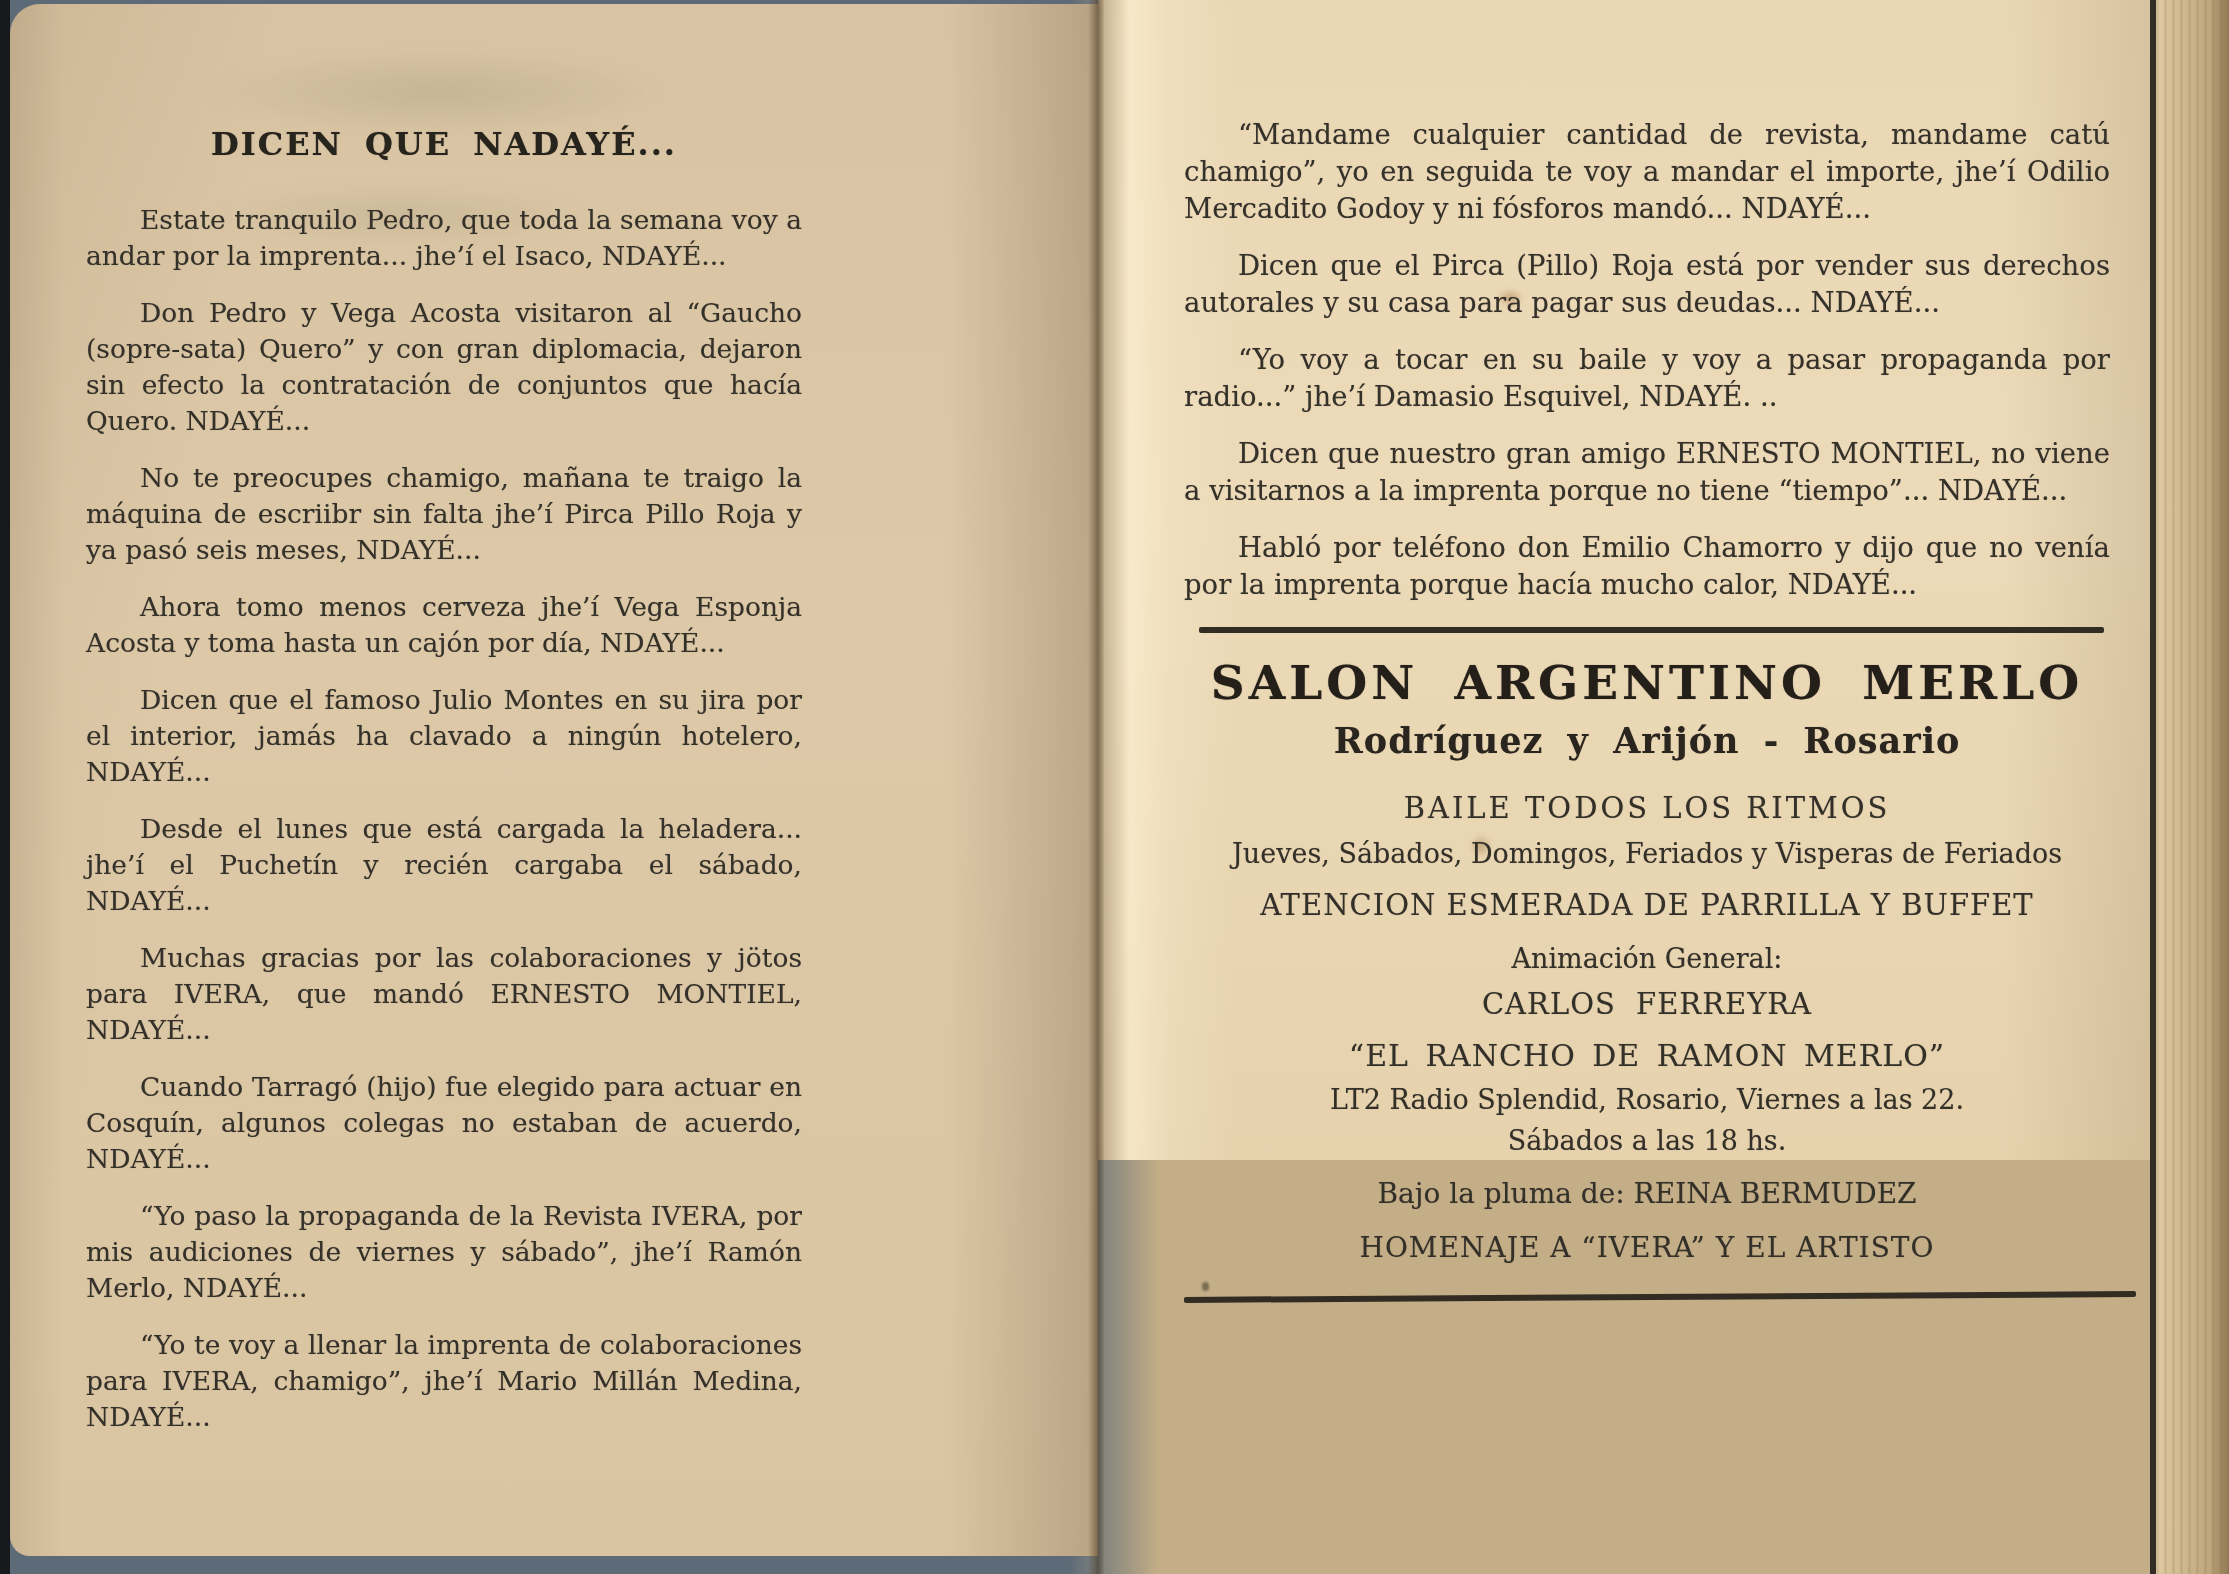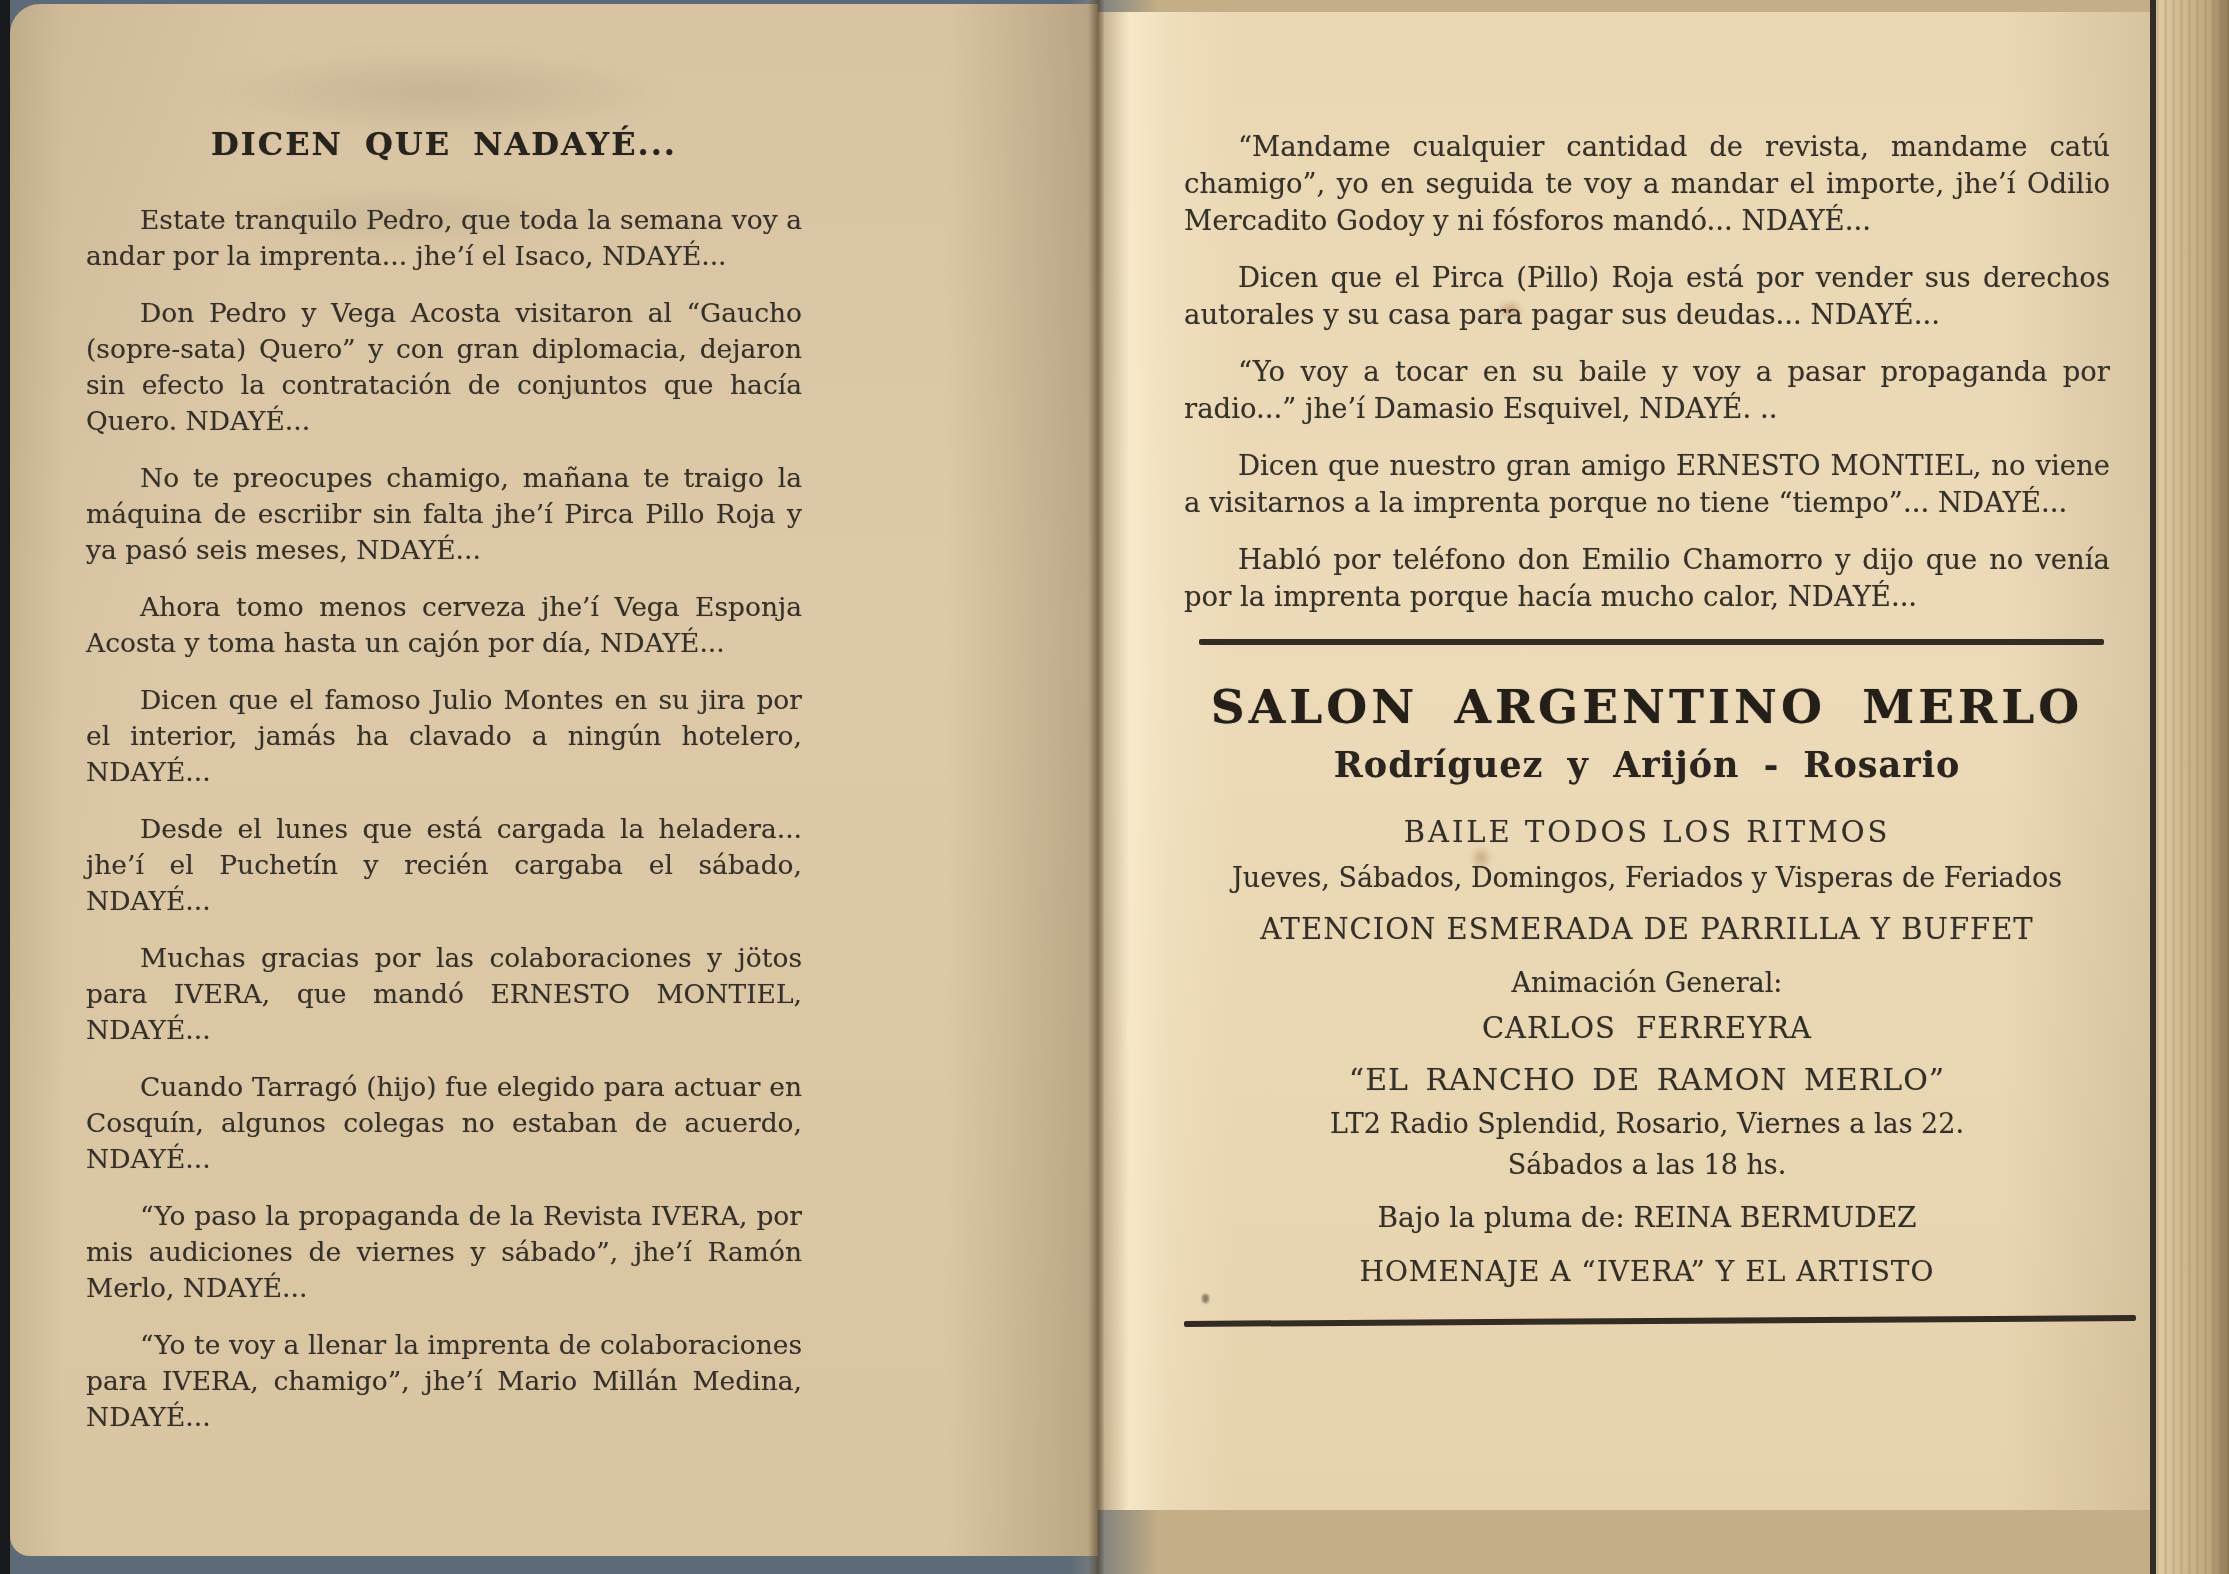--- a/index.html
+++ b/index.html
@@ -17,21 +17,21 @@
   
   .page-left {
     position:absolute; left:10px; top:4px; width:1088px; height:1552px;
     border-radius:30px 0 0 20px;
     background:
       linear-gradient(100deg, rgba(110,85,50,0.10), rgba(0,0,0,0) 20%),
       linear-gradient(to right, rgba(70,50,25,0.10), rgba(0,0,0,0) 5%, rgba(0,0,0,0) 86%, rgba(62,42,18,0.22) 100%),
       linear-gradient(to bottom, #d8c4a2 0%, #ddc9a7 40%, #dac5a2 100%);
   }
   .page-right {
-    position:absolute; left:1098px; top:12px; width:1052px; height:1498px;
+    position:absolute; left:1098px; top:0; width:1052px; height:1160px;
     background:
       linear-gradient(to right, rgba(80,55,25,0.30) 0%, rgba(255,243,214,0.60) 3%, rgba(255,243,214,0.22) 7%, rgba(0,0,0,0) 13%, rgba(0,0,0,0) 86%, rgba(95,70,35,0.14) 100%),
       linear-gradient(to bottom, #ead7b4 0%, #ecdab8 45%, #e6d2ad 100%);
   }
   .crease {
     position:absolute; left:1088px; top:0; width:16px; height:100%; z-index:5;
     background:linear-gradient(to right, rgba(60,40,15,0), rgba(60,40,15,0.35) 45%, rgba(35,20,5,0.42) 62%, rgba(60,40,15,0.08) 100%);
   }
   .edge-divider {
     position:absolute; left:2150px; top:0; width:6px; height:100%;
@@ -73,21 +73,21 @@
     padding-top:116px;
   }
   .content-right p { margin-bottom:20px; }
   .rule {
     height:6px; background:#322c23; border-radius:2px;
   }
   .rule-top { width:905px; margin:24px 0 0 15px; }
   .rule-bottom { width:952px; margin:30px 0 0 0; transform:rotate(-0.35deg); }
   .ad { text-align:center; color:#33302a; }
   .ad-venue {
-    margin-top:36px; font-size:47px; line-height:52px; font-weight:bold;
+    margin-top:24px; font-size:47px; line-height:52px; font-weight:bold;
     letter-spacing:4px; word-spacing:16px; color:#241f19;
     text-shadow:0 0 1px rgba(40,33,24,0.5); text-indent:0;
   }
   .ad-address {
     margin-top:12px; font-size:35px; line-height:40px; font-weight:bold;
     letter-spacing:1px; word-spacing:11px; color:#2a251e; text-indent:0;
   }
   .adl { text-indent:0; line-height:1.2; }
   .adl-0 { font-size:29px; letter-spacing:3px; margin-top:30px; }
   .adl-1 { font-size:27px; margin-top:12px; }

